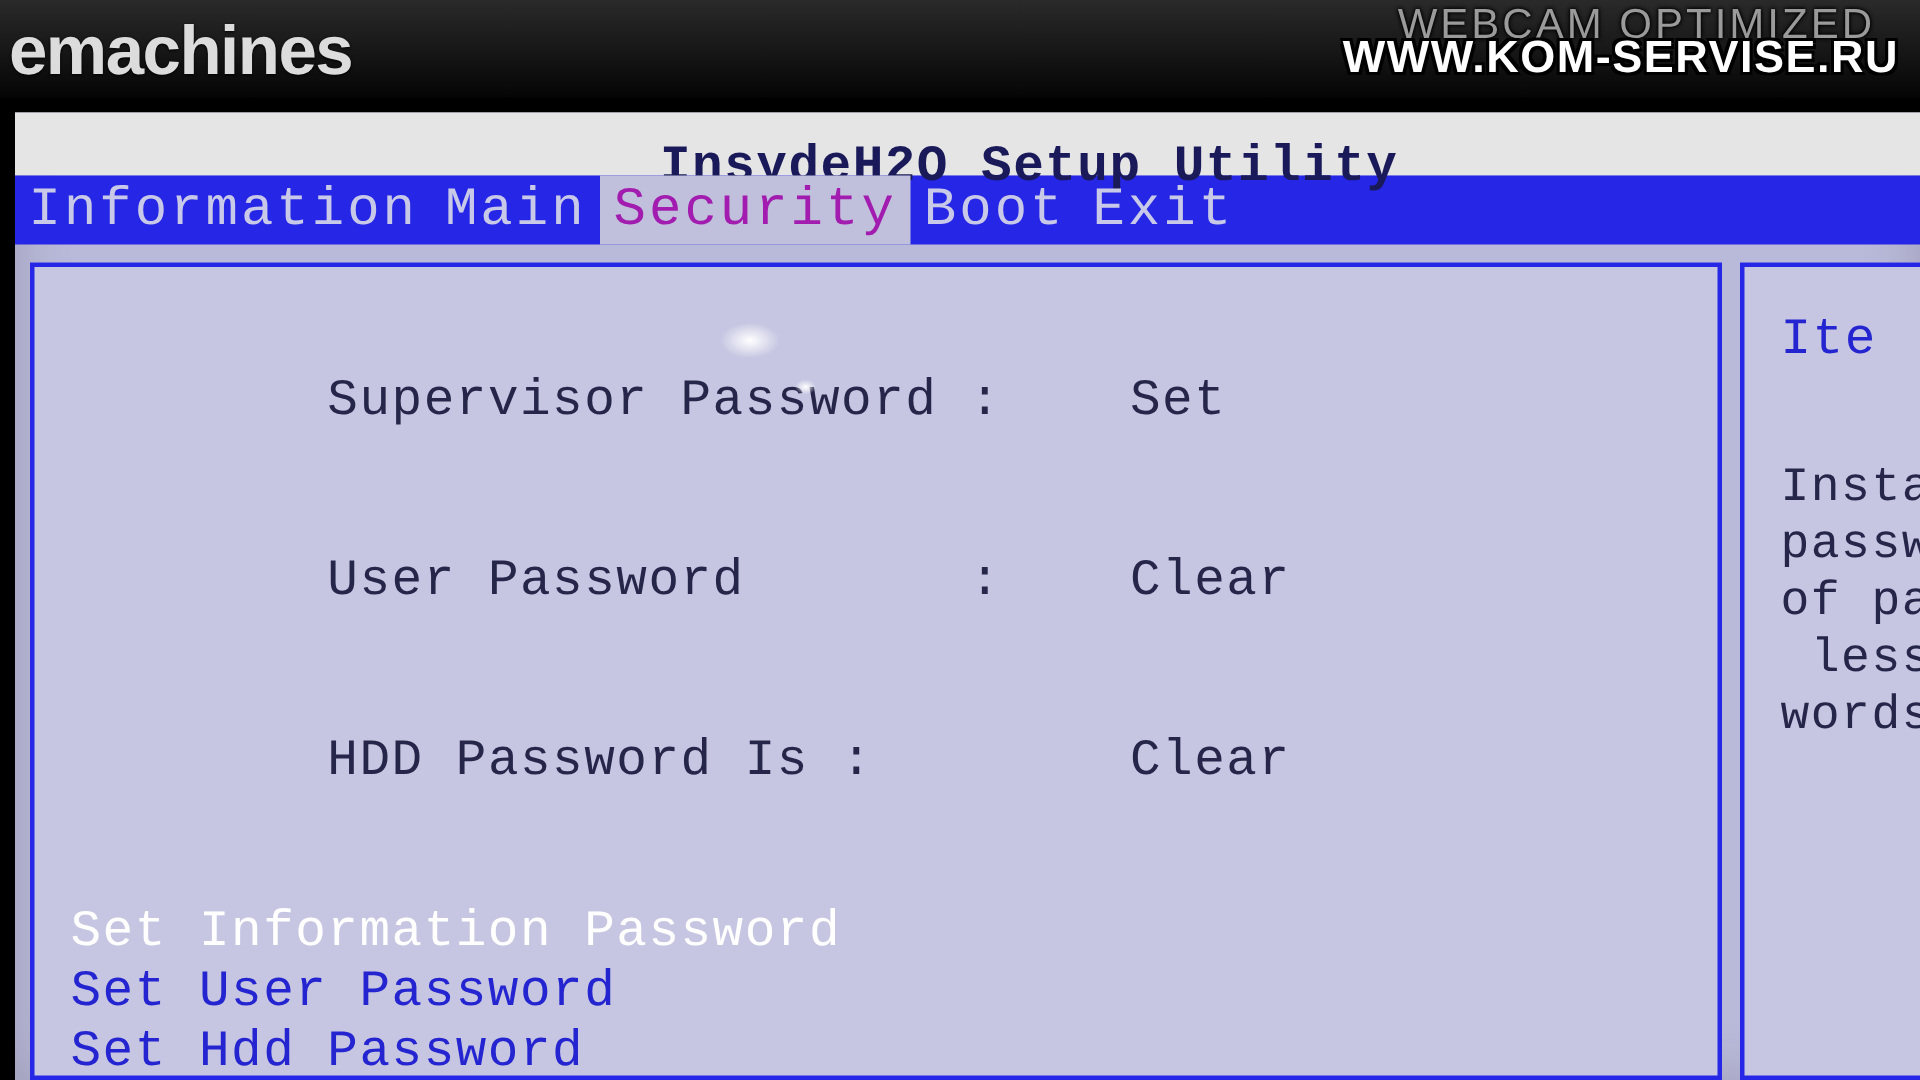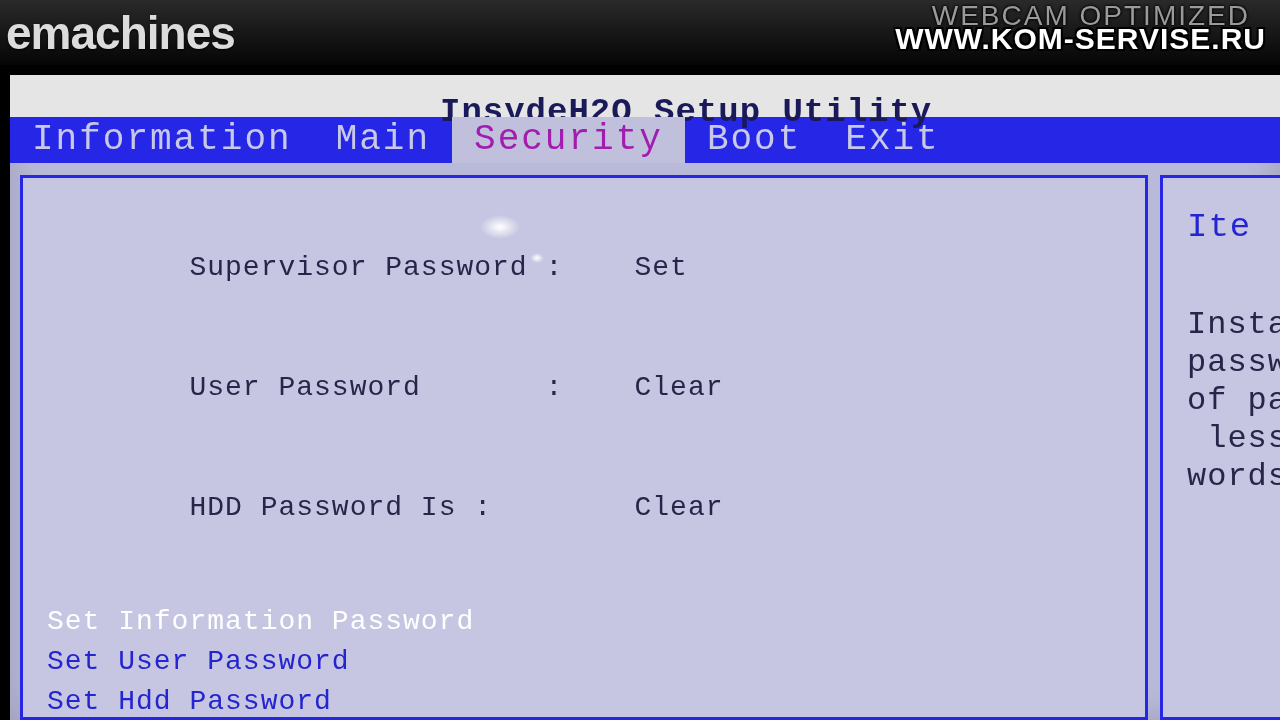--- a/index.html
+++ b/index.html
@@ -77,21 +77,21 @@
   .menu-bar{
     height:46px;
     background:#2626e6;
     display:flex;
     align-items:center;
     font-size:36px;
     letter-spacing:2px;
   }
   .tab{
     color:#c8c8e8;
-    padding:0 22px;
+    padding:0 9px;
     height:46px;
     line-height:46px;
     cursor:pointer;
   }
   .tab.active{
     background:#c0c0dc;
     color:#a21caf;
   }
   .body{
     position:absolute;
@@ -109,21 +109,21 @@
   }
   .pane.left{
     left:10px;
     width:1128px;
   }
   .pane.right{
     left:1150px;
     right:-50px;
   }
   .row{
-    font-size:28px;
+    font-size:34px;
     line-height:40px;
     letter-spacing:1px;
     white-space:pre;
     color:#2424d0;
   }
   .label-dark{
     color:#26264a;
   }
   .selected{
     color:#fff;

